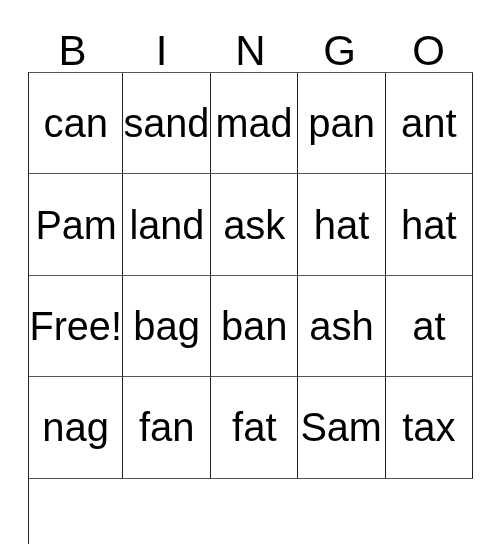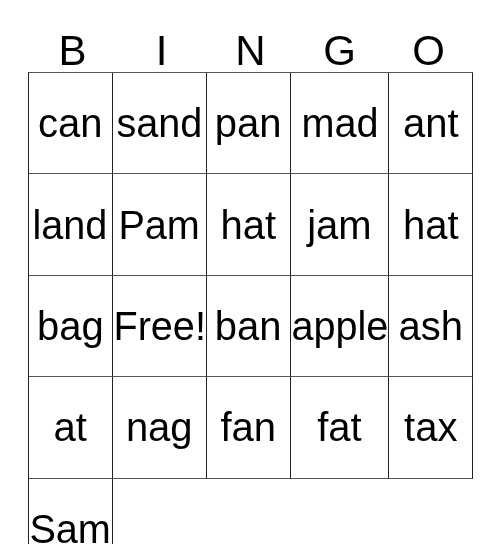--- a/index.html
+++ b/index.html
@@ -113,76 +113,73 @@
   </div>
 
   <div class="grid">
 
     <div class="cell">
       <span class="cell-text">can</span>
     </div>
     <div class="cell wide">
       <span class="cell-text">sand</span>
     </div>
+    <div class="cell wide">
+      <span class="cell-text">mad</span>
+    </div>
     <div class="cell">
       <span class="cell-text">pan</span>
-    </div>
-    <div class="cell wide">
-      <span class="cell-text">mad</span>
     </div>
 
     <div class="cell">
       <span class="cell-text">ant</span>
     </div>
     <div class="cell wide">
+      <span class="cell-text">Pam</span>
+    </div>
+    <div class="cell wide">
       <span class="cell-text">land</span>
     </div>
-    <div class="cell wide">
-      <span class="cell-text">Pam</span>
+    <div class="cell">
+      <span class="cell-text">ask</span>
     </div>
     <div class="cell">
       <span class="cell-text">hat</span>
     </div>
 
     <div class="cell">
-      <span class="cell-text">jam</span>
-    </div>
-    <div class="cell">
       <span class="cell-text">hat</span>
-    </div>
-    <div class="cell">
-      <span class="cell-text">bag</span>
     </div>
     <div class="cell wide">
       <span class="cell-text">Free!</span>
     </div>
     <div class="cell">
+      <span class="cell-text">bag</span>
+    </div>
+    <div class="cell">
       <span class="cell-text">ban</span>
     </div>
 
-    <div class="cell wide">
-      <span class="cell-text">apple</span>
-    </div>
     <div class="cell">
       <span class="cell-text">ash</span>
     </div>
     <div class="cell">
       <span class="cell-text">at</span>
     </div>
     <div class="cell">
       <span class="cell-text">nag</span>
     </div>
 
     <div class="cell">
       <span class="cell-text">fan</span>
     </div>
     <div class="cell">
       <span class="cell-text">fat</span>
     </div>
+    <div class="cell wide">
+      <span class="cell-text">Sam</span>
+    </div>
     <div class="cell">
       <span class="cell-text">tax</span>
-    </div>
-    <div class="cell wide">
-      <span class="cell-text">Sam</span>
     </div>
 
   </div>
 </div>
 
 </body></html>

